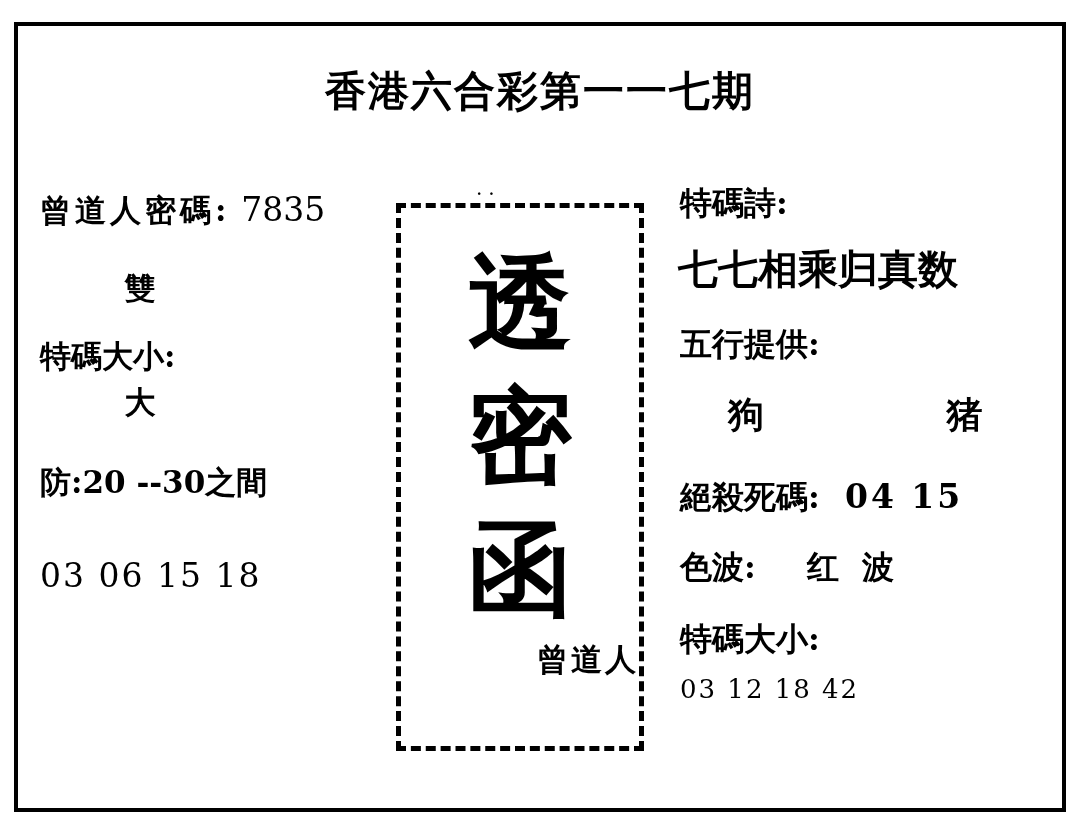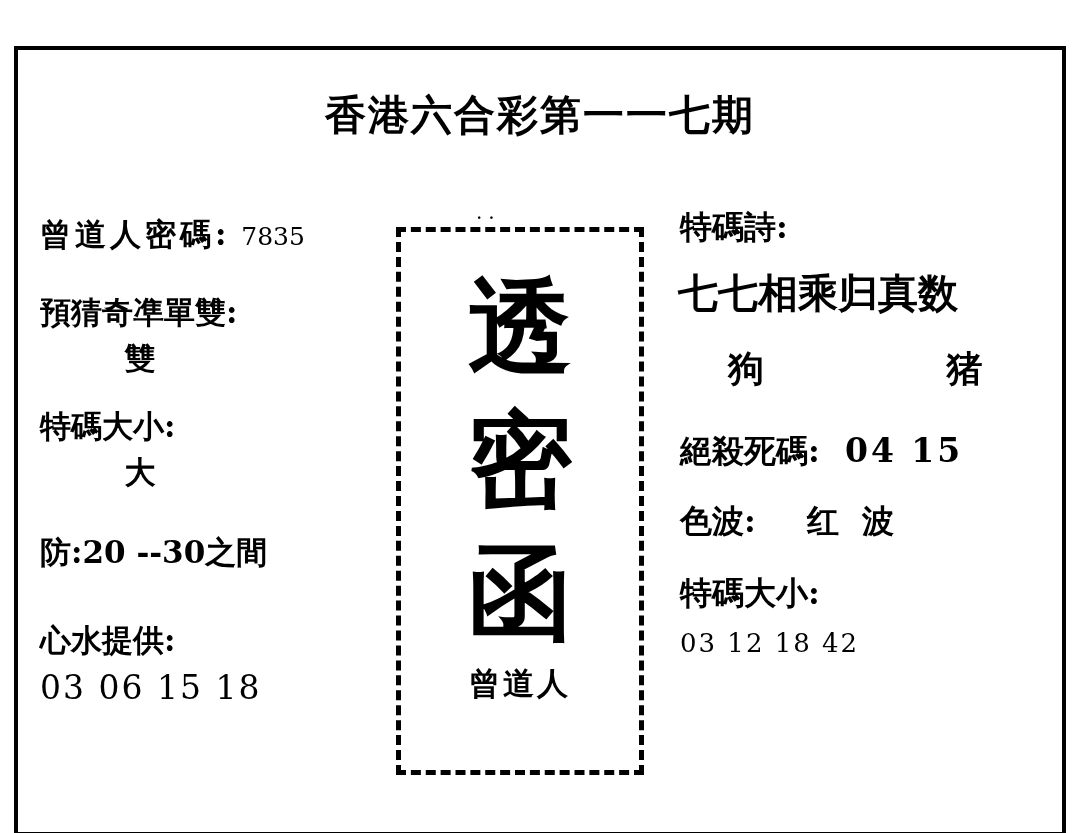--- a/index.html
+++ b/index.html
@@ -12,21 +12,20 @@
     height: 833px;
     font-family: "DejaVu Serif", "Liberation Serif", serif;
     color: #000000;
     overflow: hidden;
   }
   .poster {
     position: relative;
     width: 1080px;
     height: 668px;
     box-sizing: border-box;
-    margin-top: 24px;
   }
   .frame {
     position: absolute;
     left: 14px;
     top: 22px;
     width: 1052px;
     height: 790px;
     border: 4px solid #000;
     box-sizing: border-box;
   }
@@ -55,21 +54,21 @@
     margin-bottom: 4px;
     white-space: nowrap;
   }
   .l-center {
     text-align: center;
     width: 200px;
     font-size: 31px;
     font-weight: bold;
   }
   .sp-1 { letter-spacing: 4px; }
-  .val-num { font-weight: normal; font-size: 25px; }
+  .val-num { font-weight: normal; font-size: 33px; }
 
   .gap-a { height: 32px; }
   .gap-b { height: 26px; }
   .gap-c { height: 38px; }
   .gap-d { height: 42px; }
 
   .numbers-left {
     font-size: 33px;
     letter-spacing: 2px;
     margin-top: 6px;
@@ -101,20 +100,21 @@
     font-family: "DejaVu Serif", "Liberation Serif", serif;
   }
   .seal-chars-wrap {
     padding-top: 28px;
   }
   .seal-sub {
     font-size: 31px;
     font-weight: bold;
     letter-spacing: 3px;
     margin-top: 4px;
+    text-align: right;
   }
 
   
   .right-col {
     position: absolute;
     left: 680px;
     top: 182px;
     width: 380px;
   }
   .r-row {
@@ -172,53 +172,52 @@
 
   <div class="left-col">
 
     <div class="l-row">
       <span class="sp-1">曾道人密碼:</span>
       <span class="val-num">7835</span>
     </div>
 
     <div class="gap-a"></div>
 
-    <div class="l-row">預猜奇凖單雙:</div>
     <div class="l-center">雙</div>
 
     <div class="gap-b"></div>
 
     <div class="l-row">特碼大小:</div>
     <div class="l-center">大</div>
 
     <div class="gap-c"></div>
 
     <div class="l-row">防:20 --30之間</div>
 
     <div class="gap-d"></div>
 
-    <div class="l-row">心水提供:</div>
     <div class="numbers-left">03  06  15  18</div>
   </div>
 
   <div class="seal-dots">..</div>
   <div class="seal">
     <div class="seal-chars-wrap">
       <div class="seal-char">透</div>
       <div class="seal-char">密</div>
       <div class="seal-char">函</div>
     </div>
     <div class="seal-sub">曾道人</div>
   </div>
 
   <div class="right-col">
 
     <div class="r-row">特碼詩:</div>
     <div class="r-poem">七七相乘归真数</div>
 
+    <div class="r-row" style="margin-top:26px;">五行提供:</div>
 
     <div class="r-zodiac">
       <span>狗</span>
       <span class="z2">猪</span>
     </div>
 
     <div class="r-pair">
       <span>絕殺死碼:</span>
       <span class="nums">04  15</span>
     </div>

